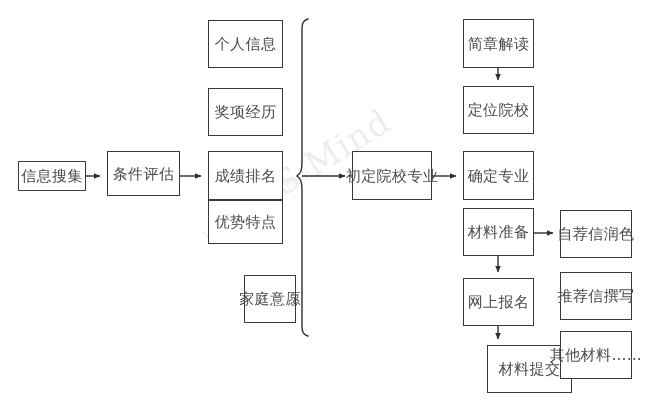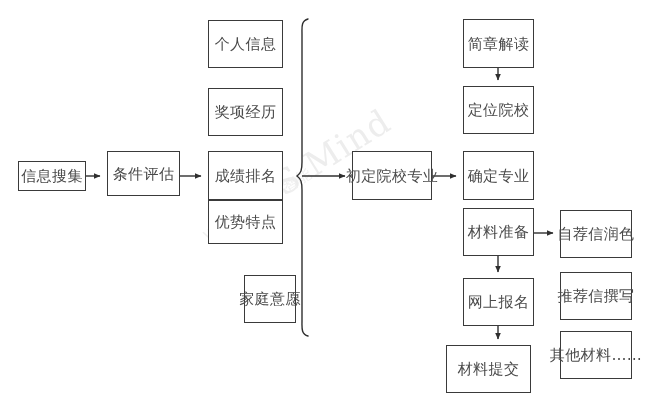--- a/index.html
+++ b/index.html
@@ -180,21 +180,21 @@
   </div>
 
   <div class="node" style="left:463px; top:278px; width:71px; height:48px;">
     <span>网上报名</span>
   </div>
 
   <div class="node" style="left:463px; top:208px; width:71px; height:48px;">
     <span>材料准备</span>
   </div>
 
-  <div class="node" style="left:446px; top:345px; width:85px; height:48px;">
+  <div class="node" style="left:487px; top:345px; width:85px; height:48px;">
     <span>材料提交</span>
   </div>
 
   <div class="node" style="left:560px; top:210px; width:72px; height:48px;">
     <span>自荐信润色</span>
   </div>
 
   <div class="node" style="left:560px; top:331px; width:72px; height:48px;">
     <span>其他材料……</span>
   </div>

